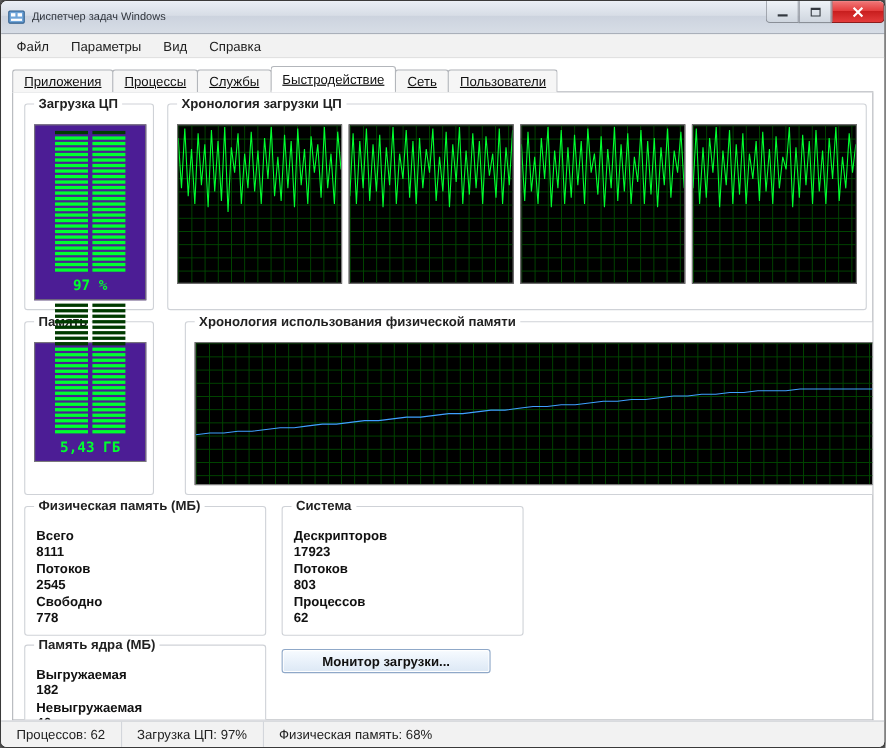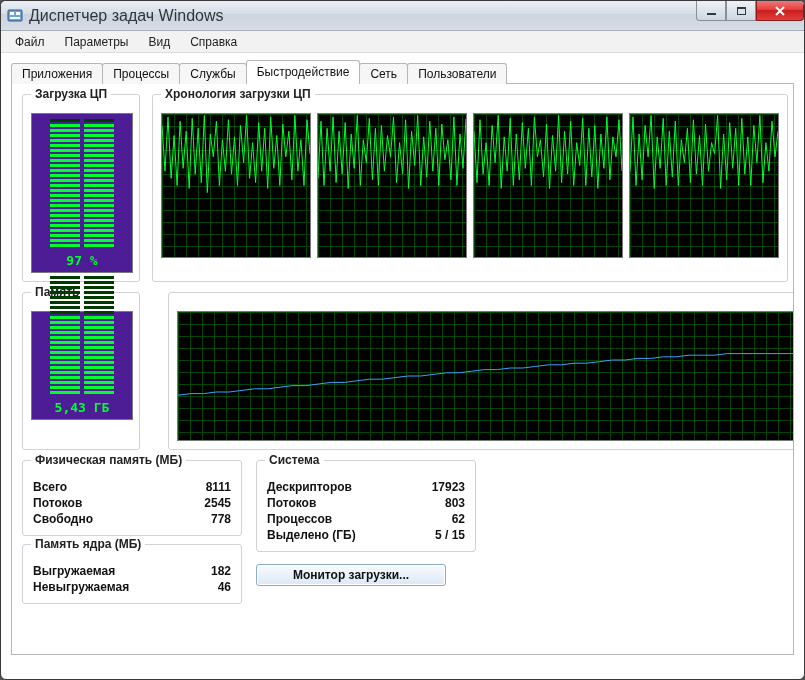--- a/index.html
+++ b/index.html
@@ -29,21 +29,21 @@
     align-items: center;
     padding: 0 6px;
     position: relative;
   }
   .titlebar .icon {
     width: 16px; height: 16px; margin-right: 6px;
     display: inline-flex; align-items: center; justify-content: center;
   }
   .titlebar .title {
     color: #30353c;
-    font-size: 16px;
+    font-size: 10px;
   }
   .win-buttons {
     position: absolute;
     right: 0; top: 0;
     display: flex;
     height: 20px;
   }
   .win-btn {
     width: 30px; height: 20px;
     border: 1px solid #8a8f97;
@@ -87,20 +87,21 @@
     height: calc(100% - 30px - 22px - 24px);
     overflow: hidden;
   }
 
   .tabs-row {
     display: flex;
     align-items: flex-end;
     border-bottom: 1px solid #b3b6bb;
     position: relative;
     height: 23px;
+    text-decoration: underline;
   }
   .tab {
     padding: 3px 10px 3px;
     border: 1px solid #b3b6bb;
     border-bottom: none;
     background: #f6f6f6;
     margin-right: -1px;
     border-radius: 3px 3px 0 0;
     position: relative;
     top: 1px;
@@ -234,21 +235,21 @@
     display: flex;
     flex-direction: column;
     gap: 8px;
   }
   .bottom-right {
     width: 220px;
     display: flex;
     flex-direction: column;
     gap: 12px;
   }
-  .kv { display: flex; justify-content: space-between; padding: 1px 2px; }
+  .kv { display: flex; justify-content: space-between; padding: 1px 2px; flex-direction: column; }
   .kv .k { color: #111; }
   .kv .v { color: #111; }
 
   .btn {
     display: inline-block;
     padding: 3px 18px;
     border: 1px solid #8fa8c8;
     border-radius: 3px;
     background: linear-gradient(to bottom, #f7fbff, #dce8f5);
     color: #111;
@@ -476,20 +477,21 @@
                   <div class="seg"></div>
                   <div class="seg"></div>
                   <div class="seg"></div>
                 </div>
               </div>
             <div class="meter-label">5,43 ГБ</div>
           </div>
         </div>
 
         <div class="groupbox history-mem" style="flex:1;">
+          <div class="gb-title">Хронология использования физической памяти</div>
           <div class="graph-box">
             <div class="grid-lines"></div>
               <svg class="chart" id="memchart" viewBox="0 0 626 128">
                 <polyline points="0.0,83.2 12.8,81.6 25.6,81.6 38.3,80.0 51.1,80.0 63.9,78.4 76.7,76.8 89.4,76.8 102.2,75.2 115.0,73.6 127.8,73.6 140.5,72.0 153.3,70.4 166.1,70.4 178.9,68.8 191.6,67.2 204.4,67.2 217.2,65.6 230.0,64.0 242.7,64.0 255.5,62.4 268.3,60.8 281.1,60.8 293.8,59.2 306.6,57.6 319.4,57.6 332.2,56.0 344.9,56.0 357.7,54.4 370.5,52.8 383.3,52.8 396.0,51.2 408.8,51.2 421.6,49.6 434.4,48.0 447.1,48.0 459.9,46.4 472.7,46.4 485.5,44.8 498.2,44.8 511.0,43.2 523.8,43.2 536.6,43.2 549.3,41.6 562.1,41.6 574.9,41.6 587.7,41.6 600.4,41.6 613.2,41.6 626.0,41.6" stroke="#3fa0ff"></polyline>
               </svg>
           </div>
         </div>
       </div>
 
       <div class="perf-bottom">
@@ -530,26 +532,27 @@
                 <span class="v">17923</span>
               </div>
             <div class="kv">
                 <span class="k">Потоков</span>
                 <span class="v">803</span>
               </div>
             <div class="kv">
                 <span class="k">Процессов</span>
                 <span class="v">62</span>
               </div>
-            <div class="kv">
-                <span class="k">Выделено (ГБ)</span>
-                <span class="v">5 / 15</span>
-              </div>
           </div>
           <div class="btn" style="width:190px;">Монитор загрузки...</div>
         </div>
       </div>
 
     </div>
   </div>
 
+  <div class="statusbar">
+    <div class="cell">Процессов: 62</div>
+    <div class="cell">Загрузка ЦП: 97%</div>
+    <div class="cell" style="border-right:none;">Физическая память: 68%</div>
+  </div>
 
 </div>
 
 </body></html>

